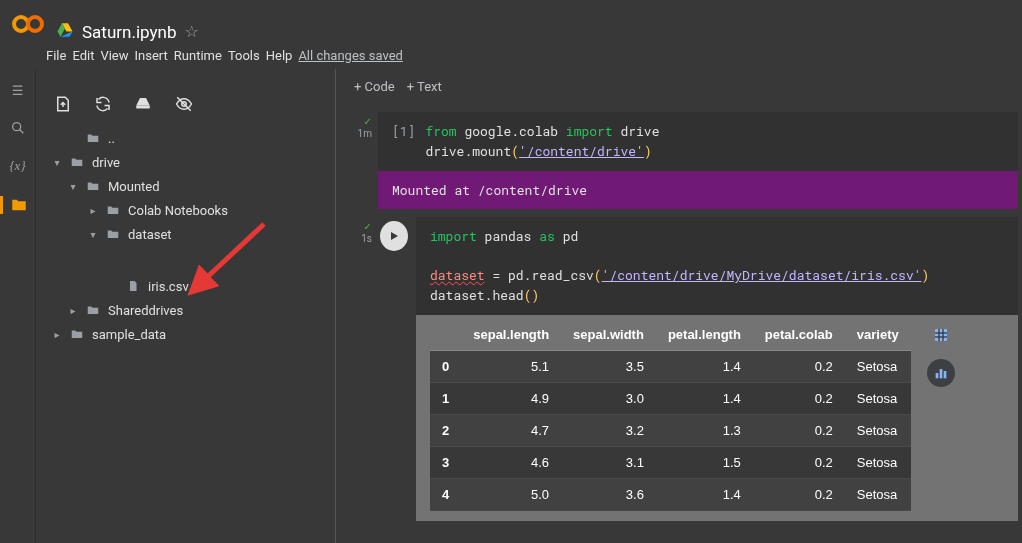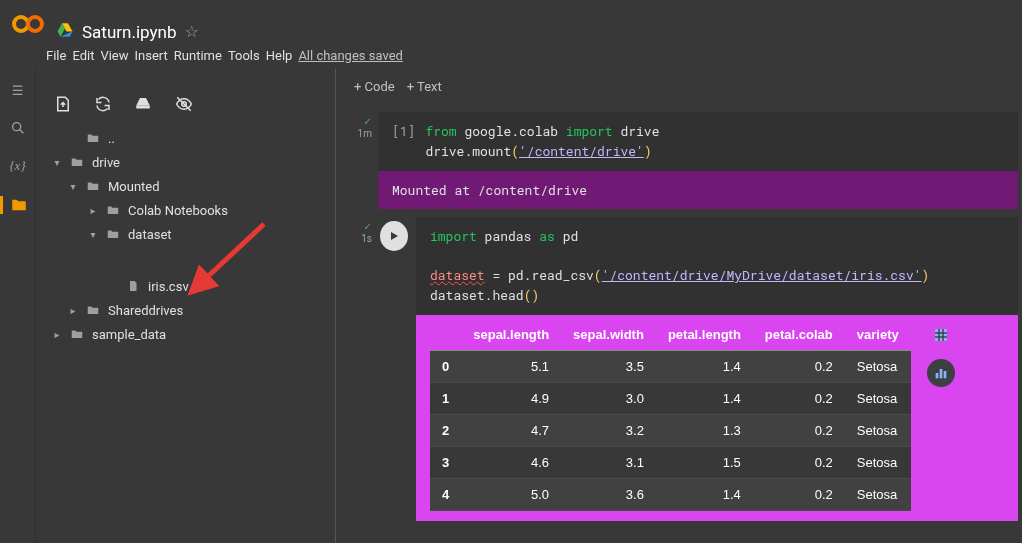--- a/index.html
+++ b/index.html
@@ -43,21 +43,21 @@
 .prompt-num { color: #9aa0a6; margin-right: 10px; }
 .kw { color: #22c55e; } 
 .mod { color: #e0e0e0; }
 .strlink { color: #c4b5fd; text-decoration: underline; }
 .paren { color: #ffcb6b; }
 .errvar { color:#ff8a80; text-decoration: underline wavy #ff5252; text-decoration-thickness:1px;}
 .output-text { padding: 10px 14px; font-family: "Roboto Mono", Menlo, monospace; font-size: 13px; color: #e0e0e0; background:#701a75;}
 .prompt-row { display:flex; align-items:flex-start;}
 .run-btn { width: 30px; height: 30px; border-radius: 50%; background: #e0e0e0; display:flex; align-items:center; justify-content:center; margin:4px 8px 0 2px;}
 .run-btn svg { width:12px; height:12px; }
-.table-wrap { display: flex; align-items:flex-start; gap:16px; padding: 4px 14px 10px 14px; background:#d946ef;}
+.table-wrap { display: flex; align-items:flex-start; gap:16px; padding: 4px 14px 10px 14px; background:#737373;}
 table { border-collapse: collapse; font-family: "Helvetica Neue", Arial, sans-serif; font-size: 13px; color:#fff;}
 th, td { padding: 8px 12px; text-align: right; border-bottom: 1px solid #4a4a4a; }
 th { font-weight: bold; border-bottom: 1px solid #888;}
 th:first-child, td:first-child { text-align:left; font-weight:bold;}
 tbody tr:nth-child(odd) { background: #414141; }
 tbody tr:nth-child(even) { background: #383838; }
 th:last-child, td:last-child { text-align:left;}
 .table-btns { display:flex; flex-direction:column; gap:10px; margin-top:2px;}
 .table-btns .circ { width:28px; height:28px; border-radius:50%; display:flex; align-items:center; justify-content:center; cursor:pointer;}
 .circ.active { background:#3c4043;}

